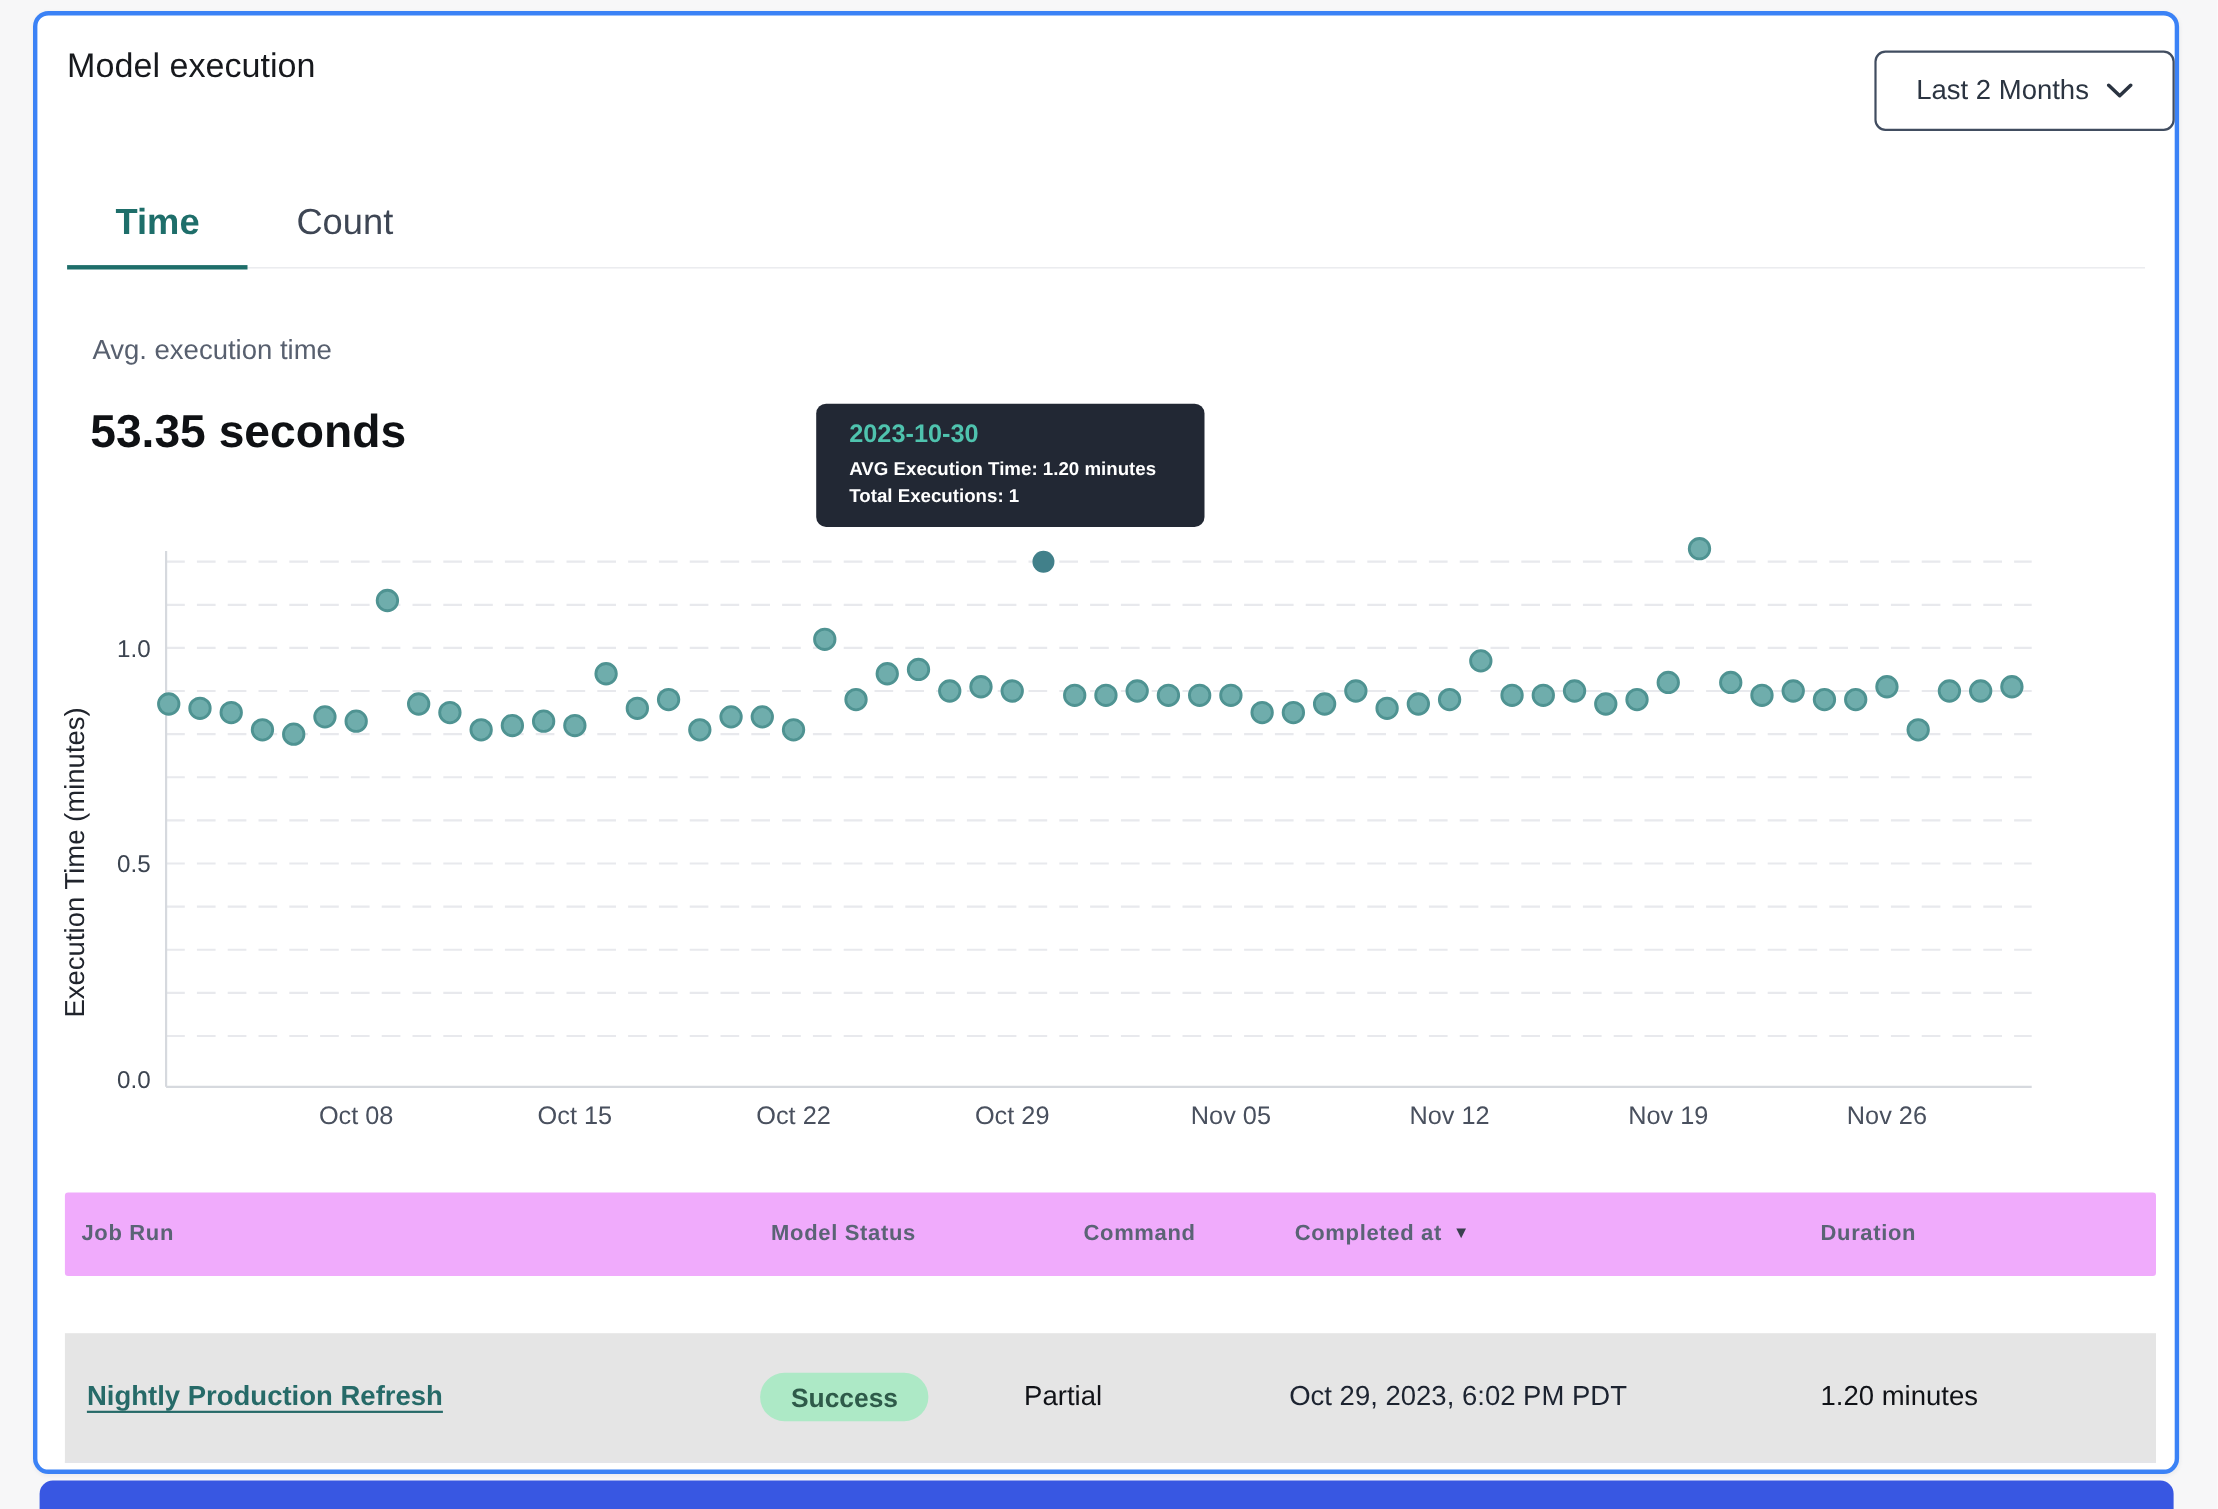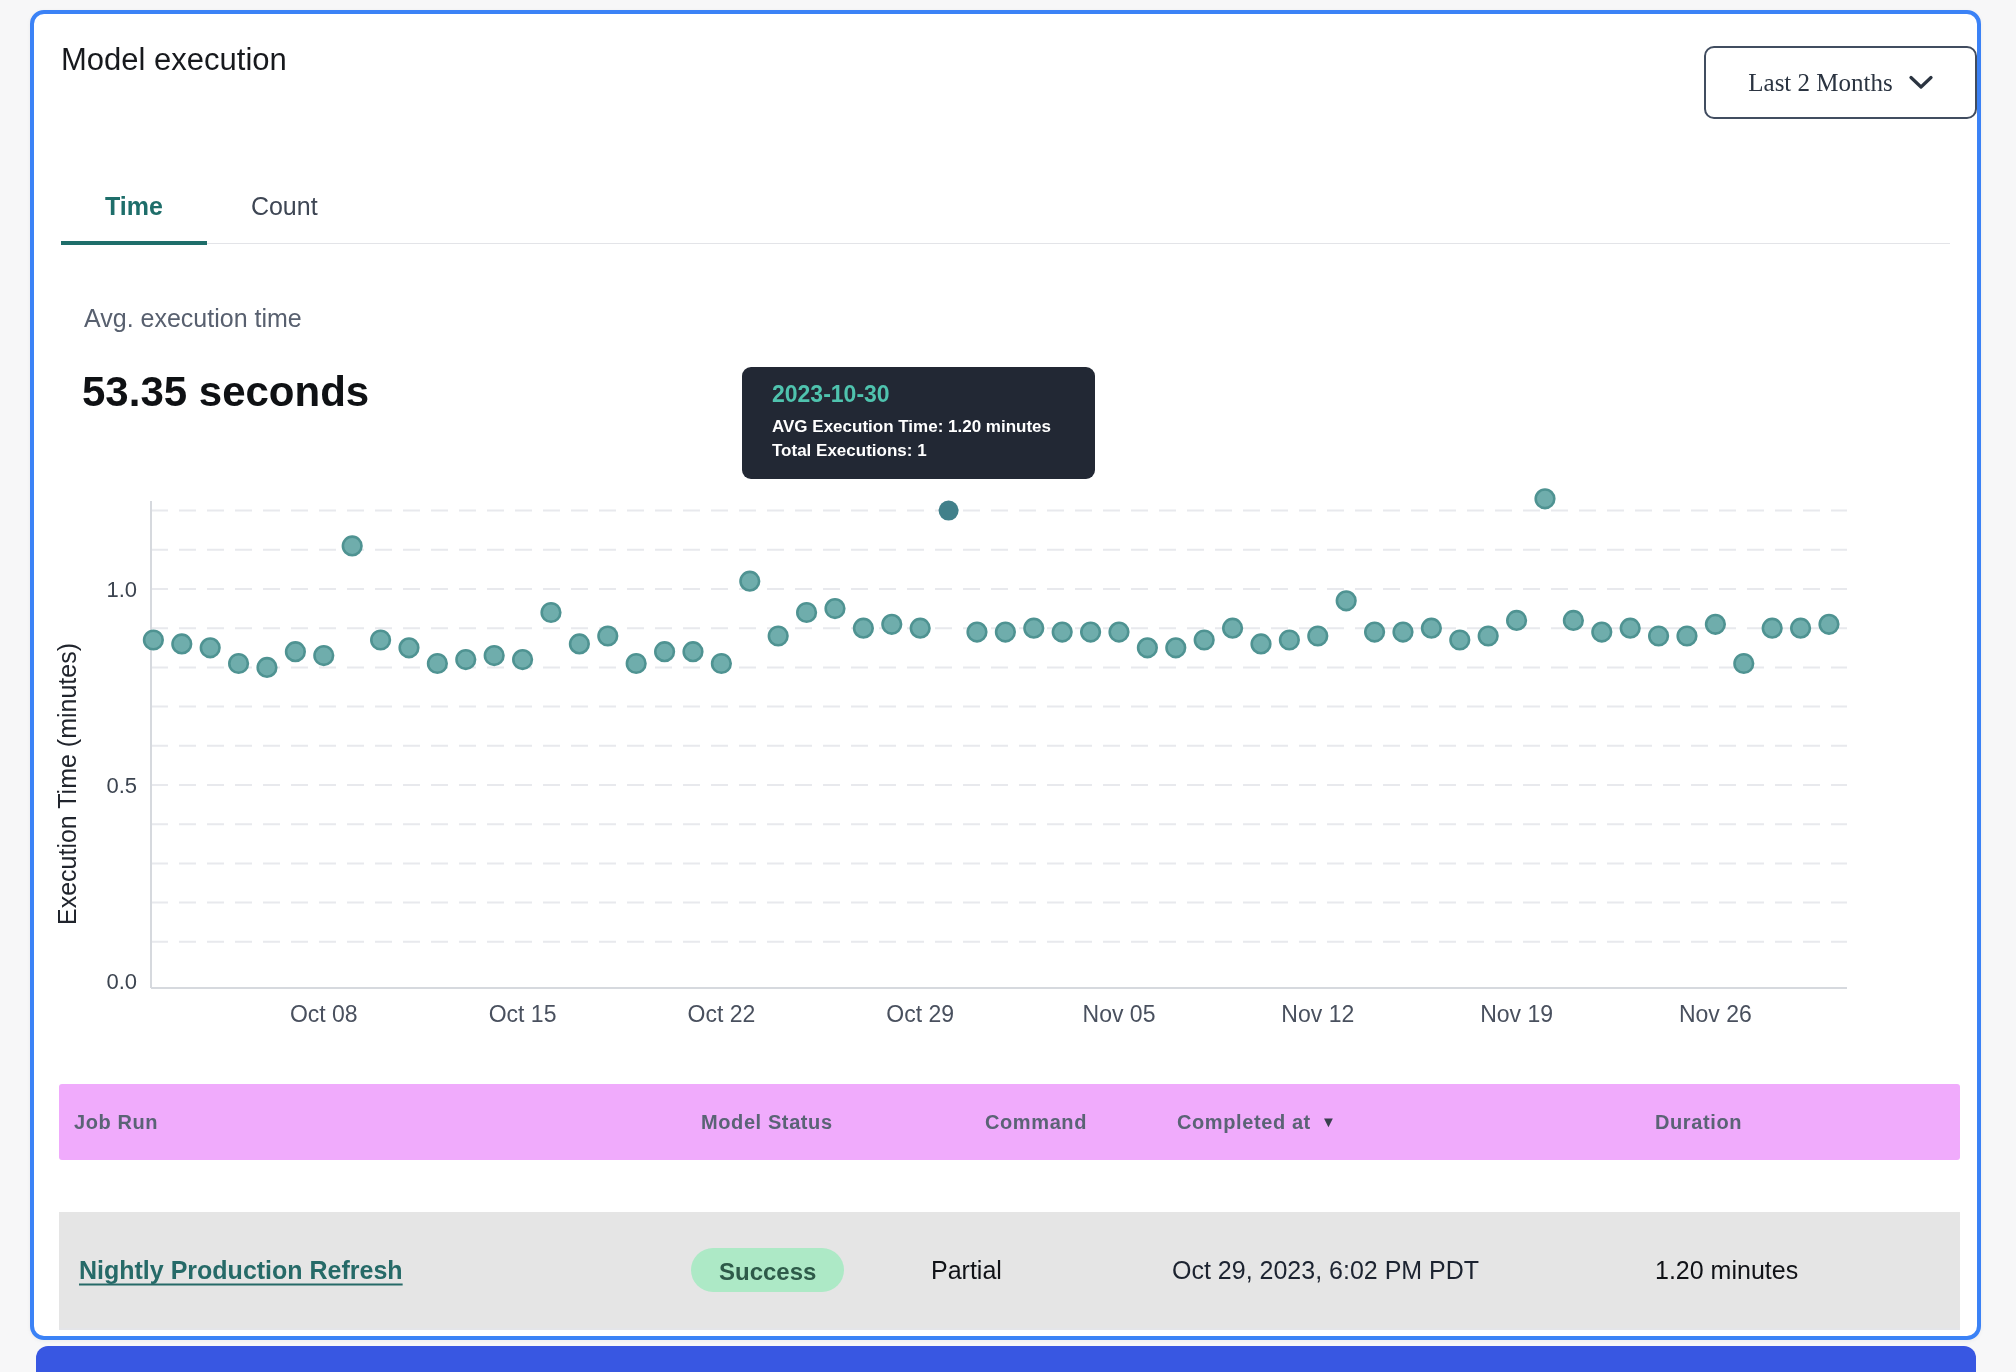--- a/index.html
+++ b/index.html
@@ -21,33 +21,33 @@
   .page-title {
     position: absolute; left: 27px; top: 28px;
     font-size: 31px; font-weight: 500; color: #17191d;
   }
   .range-btn {
     position: absolute; left: 1670px; top: 32px;
     width: 273px; height: 73px;
     background: #fff;
     border: 2px solid #414d60; border-radius: 10px;
     display: flex; align-items: center; justify-content: center; gap: 16px;
-    font-family: Liberation Serif, serif;
+    font-family: Liberation Sans, sans-serif;
     font-size: 25px; font-weight: 500; color: #2b3441;
     cursor: pointer;
   }
   .tabs {
     position: absolute; left: 27px; right: 27px; top: 150px; height: 80px;
     display: flex; align-items: flex-end;
     border-bottom: 1px solid #e3e4e8;
   }
   .tab {
     position: relative;
     padding: 0 44px 22px 44px;
-    font-size: 25px; color: #3e4654; font-weight: 500;
+    font-size: 33px; color: #3e4654; font-weight: 500;
     cursor: pointer;
   }
   .tab.active { color: #1e6e6a; font-weight: 700; }
   .tab.active::after {
     content: ""; position: absolute; left: 0; right: 0; bottom: -2px;
     height: 4px; background: #1e6e6a;
   }
   .metric-label {
     position: absolute; left: 50px; top: 290px;
     font-size: 25px; color: #58606f;

